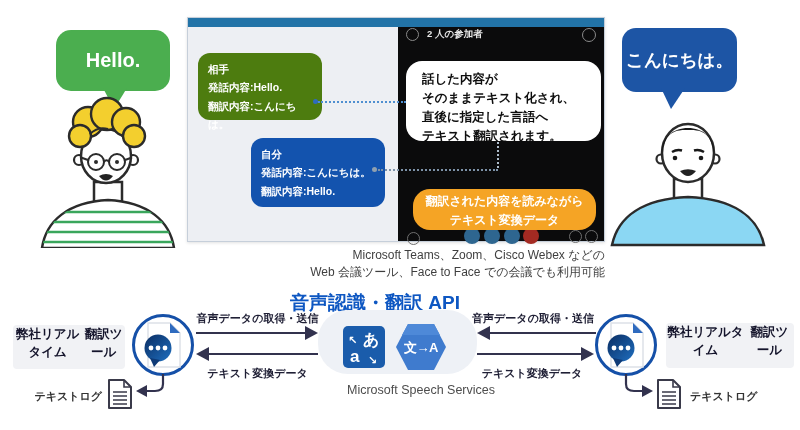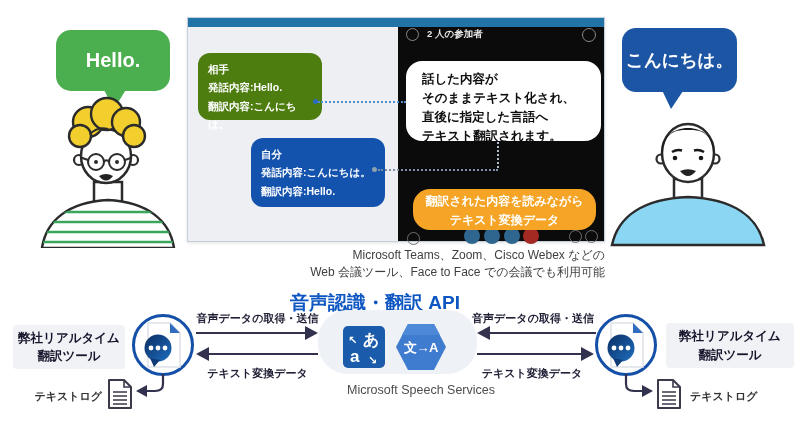--- a/index.html
+++ b/index.html
@@ -49,21 +49,21 @@
   .api-box{position:absolute;left:318px;top:310px;width:159px;height:64px;background:#eef1f6;border-radius:30px;}
   .sq-icon{position:absolute;left:343px;top:326px;width:42px;height:42px;background:#1a5cab;border-radius:5px;}
   .hex-icon{position:absolute;left:395px;top:323px;}
   .ms-caption{position:absolute;left:295px;top:383px;width:200px;text-align:right;color:#4d4d4d;font-size:12.5px;}
 
   .tool-circle{position:absolute;width:62px;height:62px;border:3px solid #1550a8;border-radius:50%;
                background:#fff;box-sizing:border-box;display:flex;align-items:center;justify-content:center;}
   .tc-left{left:132px;top:314px;}
   .tc-right{left:595px;top:314px;}
   .tool-label{position:absolute;background:#f1f2f5;border-radius:4px;color:#14142b;font-size:12.5px;
-              font-weight:bold;text-align:center;display:flex;flex-direction:column;justify-content:center;line-height:1.45;}
+              font-weight:bold;text-align:center;display:flex;flex-direction:row;justify-content:center;line-height:1.45;}
   .tl-left{left:13px;top:325px;width:112px;height:44px;}
   .tl-right{left:666px;top:323px;width:128px;height:45px;}
 
   .aline{position:absolute;height:2px;background:#32324e;}
   .ah-right{position:absolute;width:0;height:0;border-top:7px solid transparent;border-bottom:7px solid transparent;
             border-left:13px solid #32324e;}
   .ah-left{position:absolute;width:0;height:0;border-top:7px solid transparent;border-bottom:7px solid transparent;
            border-right:13px solid #32324e;}
   .alabel{position:absolute;color:#1f1f35;font-size:11px;font-weight:600;text-align:center;white-space:nowrap;}
   .loglabel{position:absolute;color:#333;font-size:11px;font-weight:600;}

